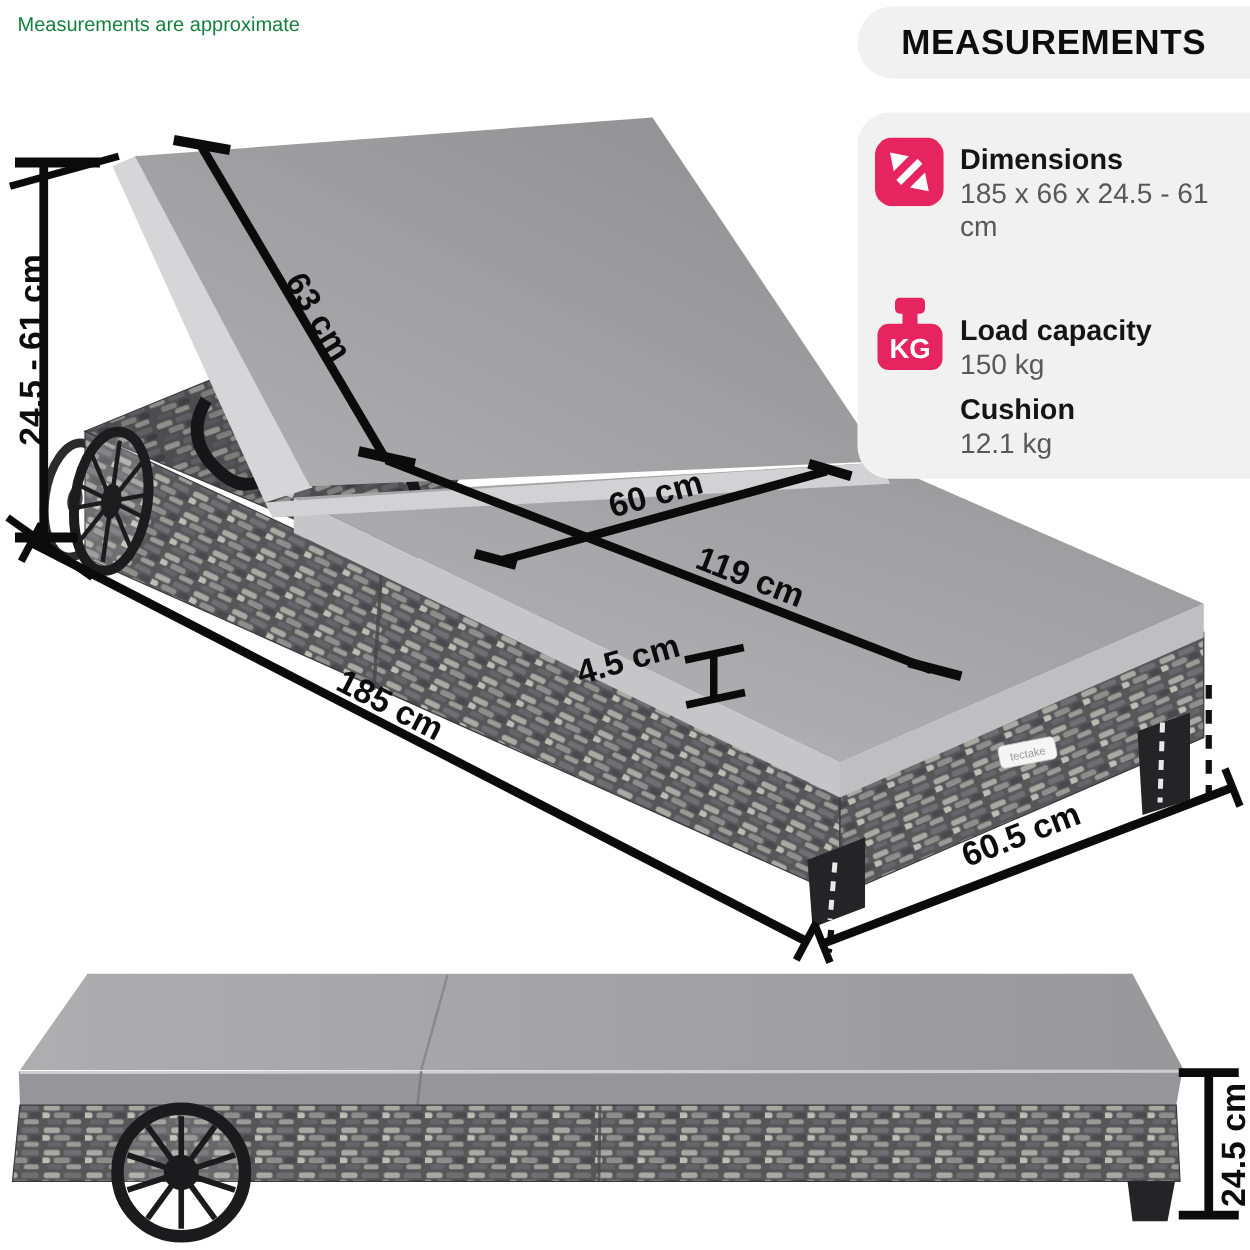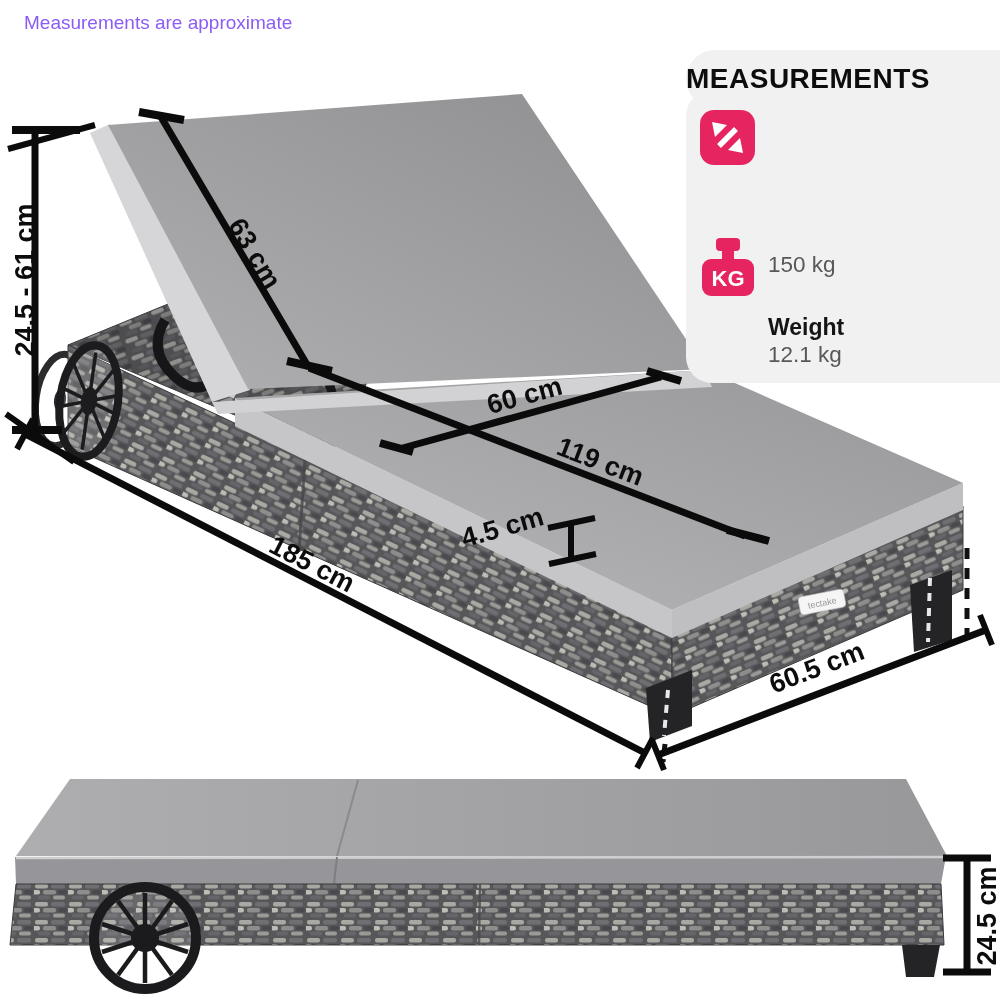--- a/index.html
+++ b/index.html
@@ -1,21 +1,21 @@
 <!DOCTYPE html>
 <html><head>
 <meta charset="utf-8">
 <style>
   html,body{margin:0;padding:0;background:#fff;}
   .canvas{position:relative;width:1000px;height:1000px;background:#ffffff;overflow:hidden;
           font-family:"Liberation Sans",sans-serif;}
   .svg-layer{position:absolute;left:0;top:0;z-index:1;}
-  .note{position:absolute;left:24px;top:12px;z-index:3;font-size:19px;color:#8b5cf6;}
+  .note{position:absolute;left:14px;top:12px;z-index:3;font-size:16px;color:#15803d;}
   .title-panel{position:absolute;left:686px;top:5px;right:0;height:58px;background:#f1f1f2;
-               border-radius:29px 0 0 29px;display:flex;align-items:center;justify-content:flex-start;z-index:2;margin-top:45px;}
+               border-radius:29px 0 0 29px;display:flex;align-items:center;justify-content:center;z-index:2;}
   .title-panel h1{margin:0;font-size:28px;font-weight:700;letter-spacing:.5px;color:#0d0d0d;}
   .specs-panel{position:absolute;left:686px;top:90px;right:0;height:293px;background:#f1f1f2;
                border-radius:26px 0 0 26px;z-index:2;}
   .spec-icon{position:absolute;left:14px;}
   .spec-icon.icon-dimensions{top:20px;}
   .spec-icon.icon-kg{top:148px;text-decoration:underline;}
   .spec-row{position:absolute;left:82px;width:225px;}
   .spec-row .lbl{font-size:23px;font-weight:700;color:#151515;line-height:27px;}
   .spec-row .val{font-size:22.5px;color:#58585b;line-height:27px;}
   .row-0{top:24px;} .row-1{top:93px;} .row-2{top:161px;} .row-3{top:224px;}
@@ -238,22 +238,27 @@
 
     <span class="spec-icon icon-kg">
       <svg width="56" height="58" viewBox="0 0 56 58">
         <rect x="16" y="0" width="24" height="13" rx="4" fill="#e6245f"></rect>
         <rect x="22" y="9" width="12" height="15" fill="#e6245f"></rect>
         <rect x="2" y="21" width="52" height="37" rx="9" fill="#e6245f"></rect>
         <text x="28" y="48" text-anchor="middle" font-size="22" font-weight="700" fill="#fff">KG</text>
       </svg>
     </span>
 
+    <div class="spec-row row-0">
+      <div class="lbl">Dimensions</div>
+      <div class="val">185 x 66 x 24.5 - 61 cm</div>
+    </div>
     <div class="spec-row row-2">
+      <div class="lbl">Load capacity</div>
       <div class="val">150 kg</div>
     </div>
     <div class="spec-row row-3">
-      <div class="lbl">Weight</div>
+      <div class="lbl">Cushion</div>
       <div class="val">12.1 kg</div>
     </div>
   </div>
 
 </div>
 
 </body></html>

